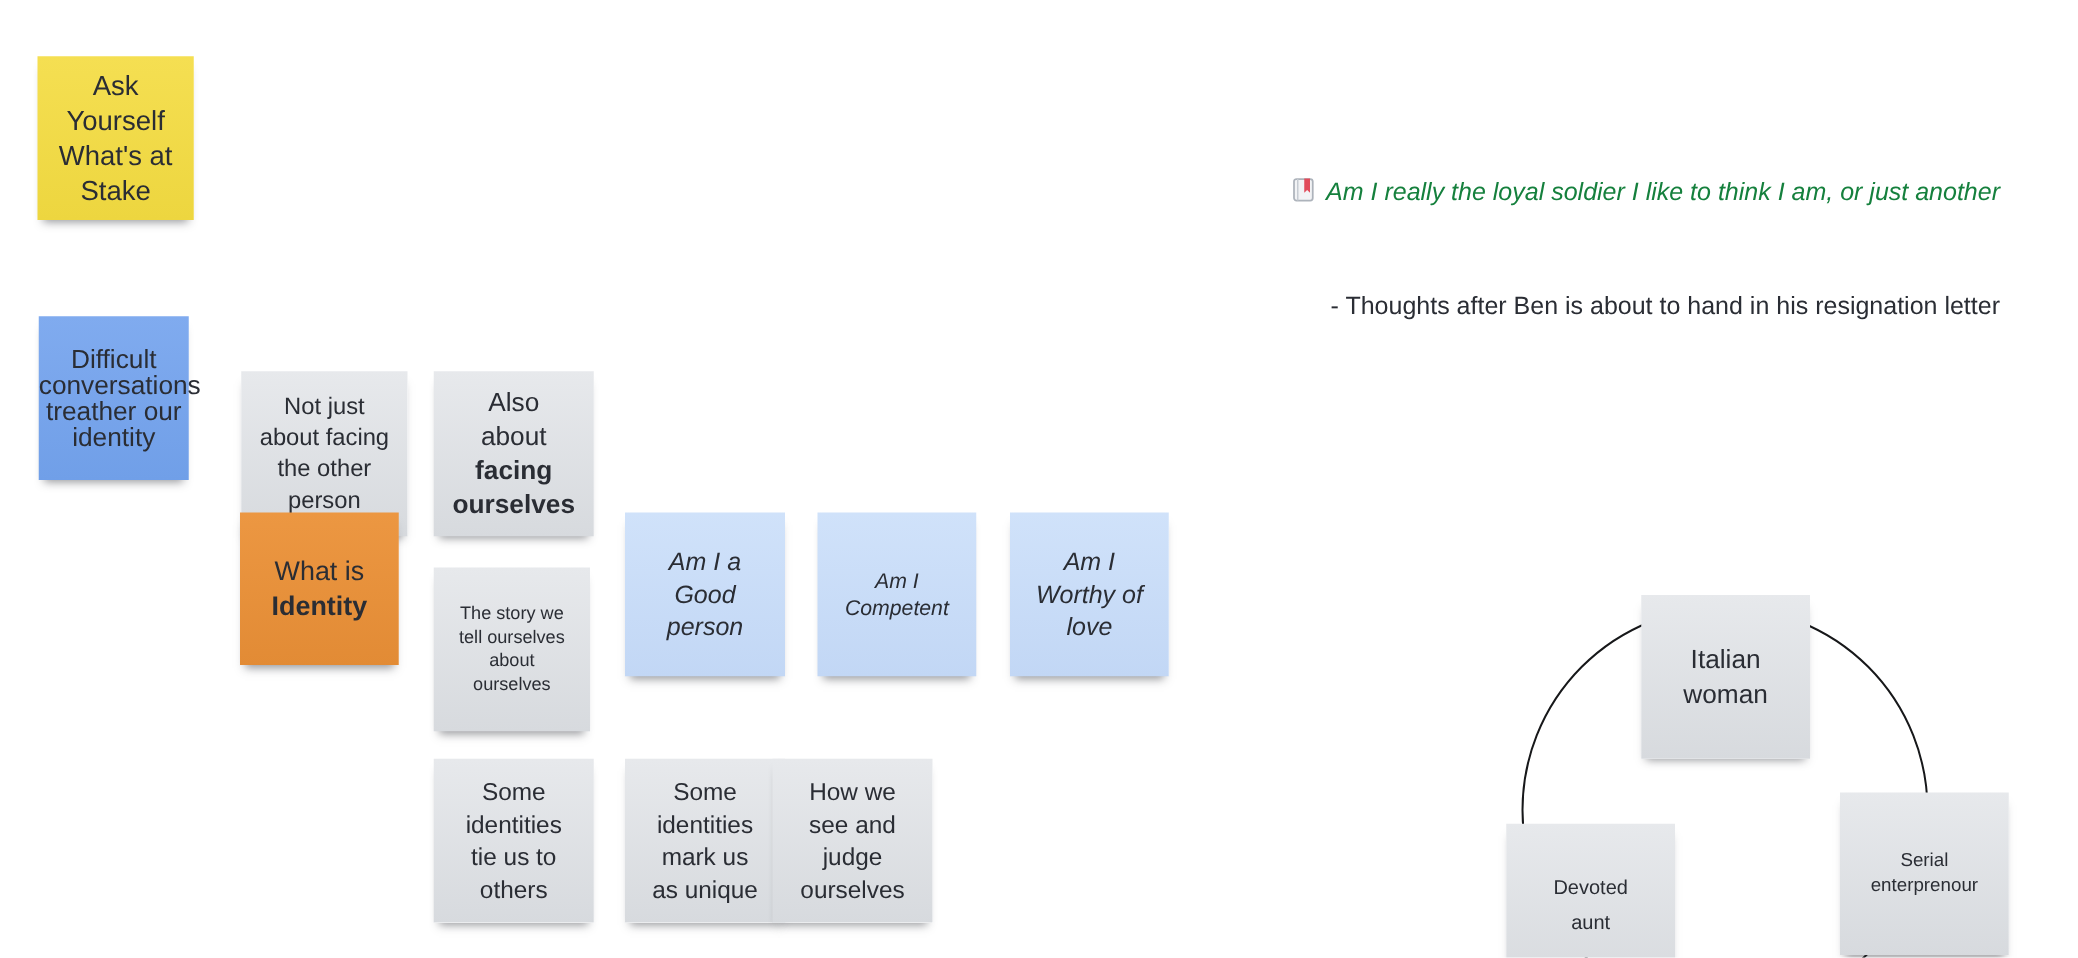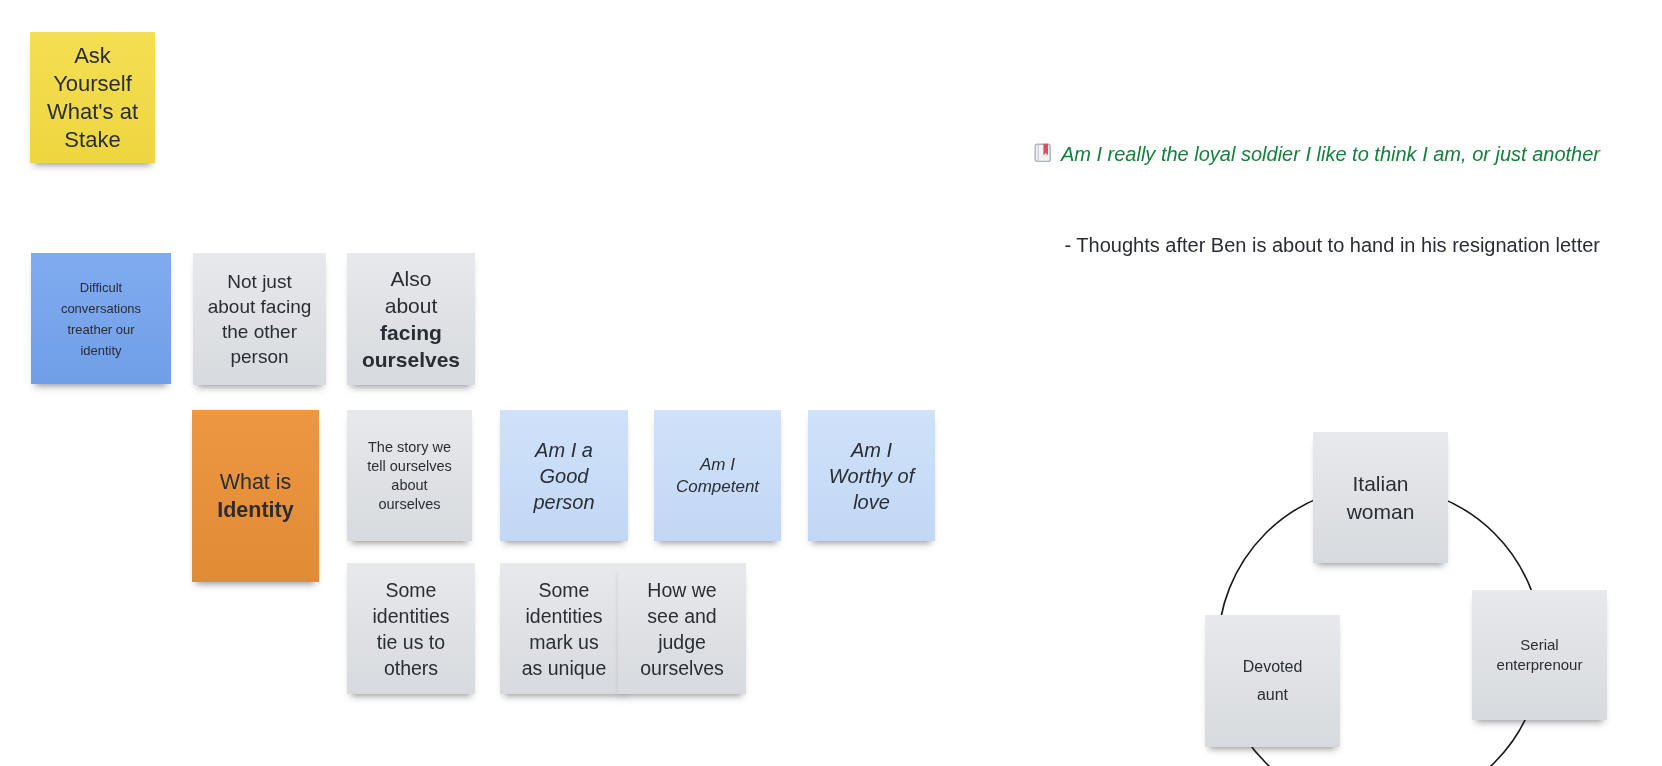--- a/index.html
+++ b/index.html
@@ -15,21 +15,21 @@
   .note{
     position:absolute;
     display:flex;align-items:center;justify-content:center;
     text-align:center;
     box-shadow:0 6px 7px -4px rgba(45,48,55,.5);
     color:#2A2D34;
   }
   .note-text{white-space:pre-line;width:100%;padding:0 4px;}
   .note.yellow   {background:linear-gradient(180deg,#F5DF52,#EDD63F);}
   .note.blue     {background:linear-gradient(180deg,#80ABEF,#709FE8);}
-  .note.gray     {background:linear-gradient(180deg,#E7E9EC,#D7DADE);}
+  .note.gray     {background:linear-gradient(180deg,#E7E9EC,#D7DADE);margin-top:44px;}
   .note.orange   {background:linear-gradient(180deg,#EC9742,#E28B35);}
   .note.lightblue{background:linear-gradient(180deg,#D0E2FA,#C2D7F5);}
 
   
   .quote-block{
     position:absolute;top:138px;right:62px;width:760px;
     text-align:right;font-style:italic;font-size:20px;line-height:33px;
     color:#15803d;
   }
   .quote-line{white-space:nowrap;}
@@ -46,45 +46,45 @@
 </head>
 <body>
 
 <div id="board">
 
   <svg class="circle-svg" width="340" height="340" viewBox="0 0 340 340">
     <circle fill="none" stroke="#17181A" cx="170" cy="170" r="162" stroke-width="1.6"></circle>
   </svg>
 
   <div id="notes-layer">
-      <div class="note yellow" style="left: 30px; top: 32px; width: 125px; height: 131px; font-size: 22px; line-height: 28px;">
+      <div class="note yellow" style="left: 30px; top: 45px; width: 125px; height: 131px; font-size: 22px; line-height: 28px;">
         <div class="note-text"><span>Ask
 Yourself
 What's at
 Stake</span></div>
       </div>
-      <div class="note blue" style="left: 31px; top: 253px; width: 140px; height: 131px; font-size: 13px; line-height: 21px; align-items: center;">
+      <div class="note blue" style="left: 31px; top: 253px; width: 120px; height: 131px; font-size: 21px; line-height: 21px; align-items: center;">
         <div class="note-text"><span>Difficult
 conversations
 treather our
 identity</span></div>
       </div>
       <div class="note gray" style="left: 193px; top: 253px; width: 133px; height: 132px; font-size: 19px; line-height: 25px;">
         <div class="note-text"><span>Not just
 about facing
 the other
 person</span></div>
       </div>
       <div class="note gray" style="left: 347px; top: 253px; width: 128px; height: 132px; font-size: 21px; line-height: 27px;">
         <div class="note-text"><span>Also
 about
 </span><span style="font-weight: 700;">facing
 ourselves</span></div>
       </div>
-      <div class="note orange" style="left: 192px; top: 410px; width: 127px; height: 172px; font-size: 21.5px; line-height: 28px;">
+      <div class="note orange" style="left: 192px; top: 410px; width: 127px; height: 122px; font-size: 21.5px; line-height: 28px;">
         <div class="note-text"><span>What is
 </span><span style="font-weight: 700;">Identity</span></div>
       </div>
       <div class="note gray" style="left: 347px; top: 410px; width: 125px; height: 131px; font-size: 14.5px; line-height: 19px;">
         <div class="note-text"><span>The story we
 tell ourselves
 about
 ourselves</span></div>
       </div>
       <div class="note lightblue" style="left: 500px; top: 410px; width: 128px; height: 131px; font-size: 20px; line-height: 26px; font-style: italic;">

